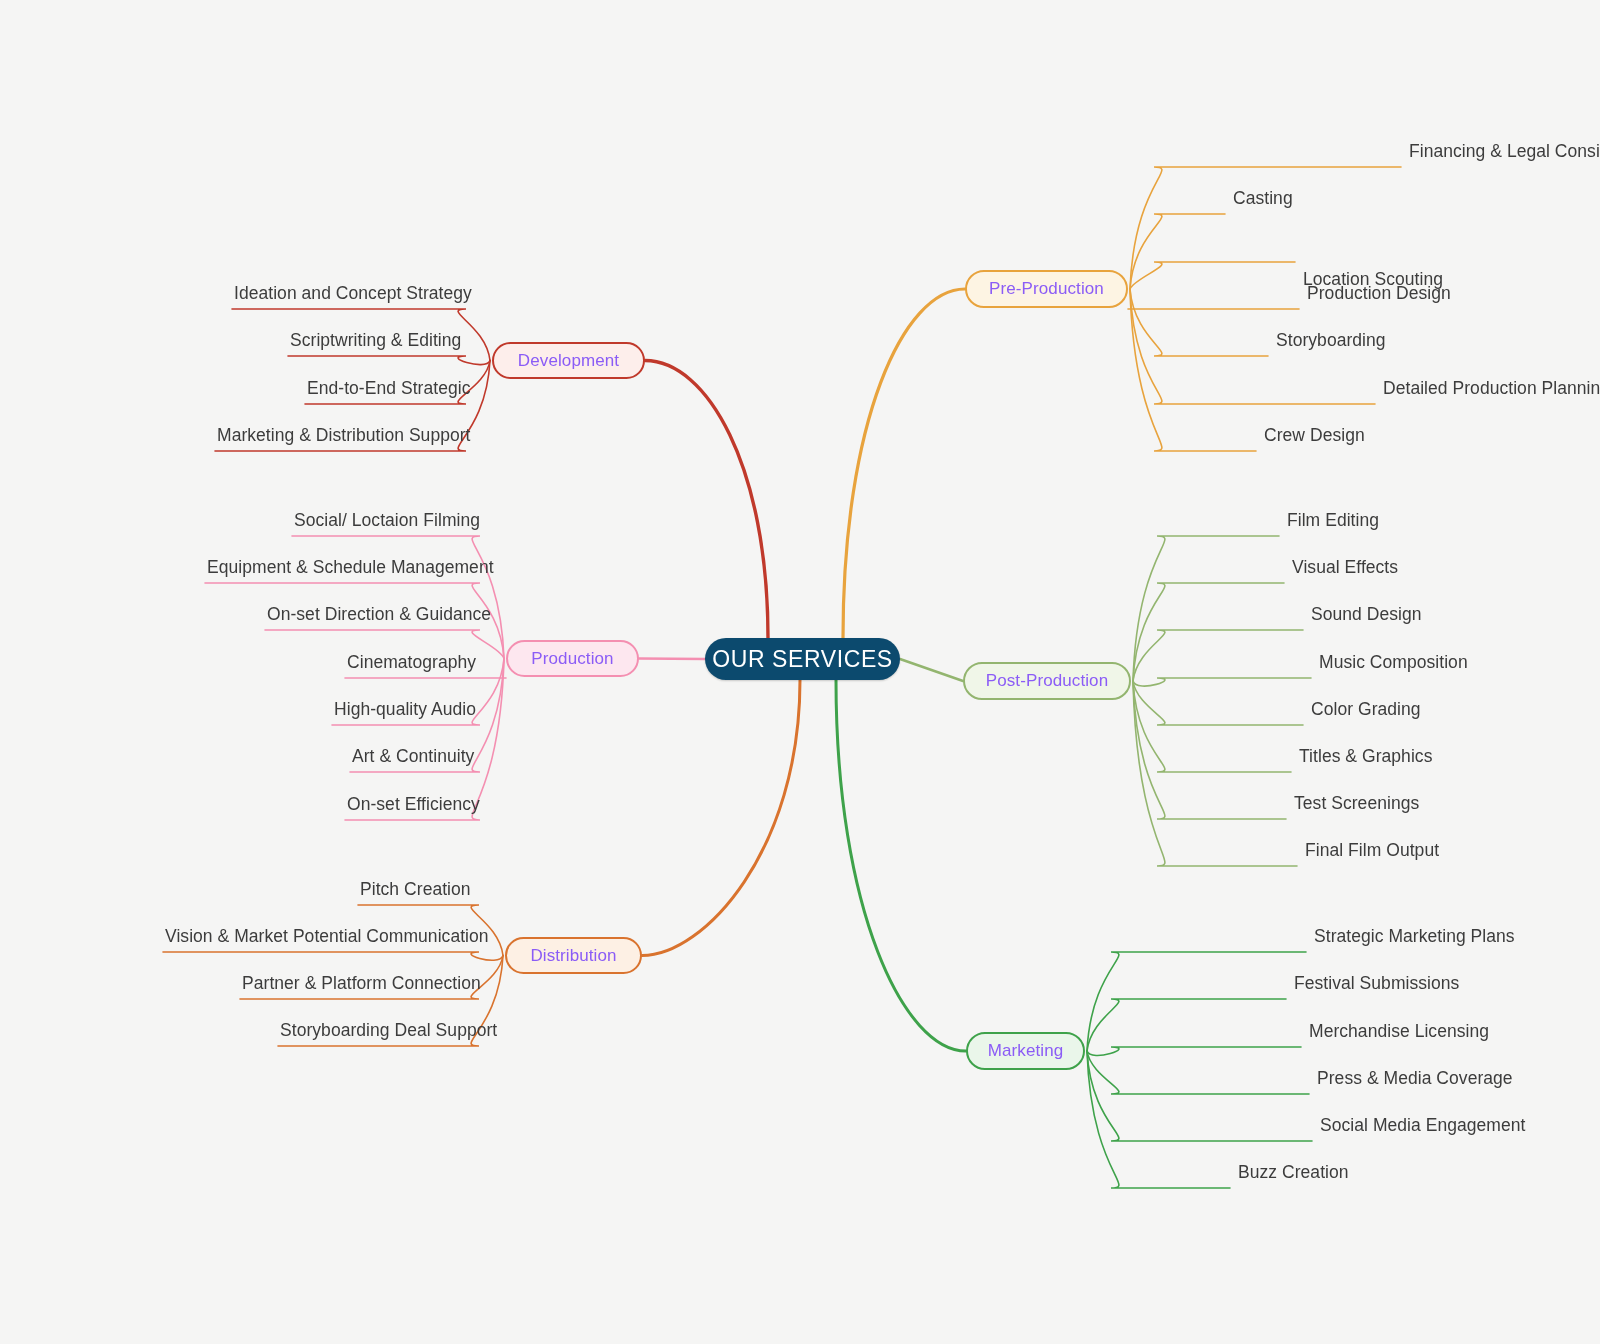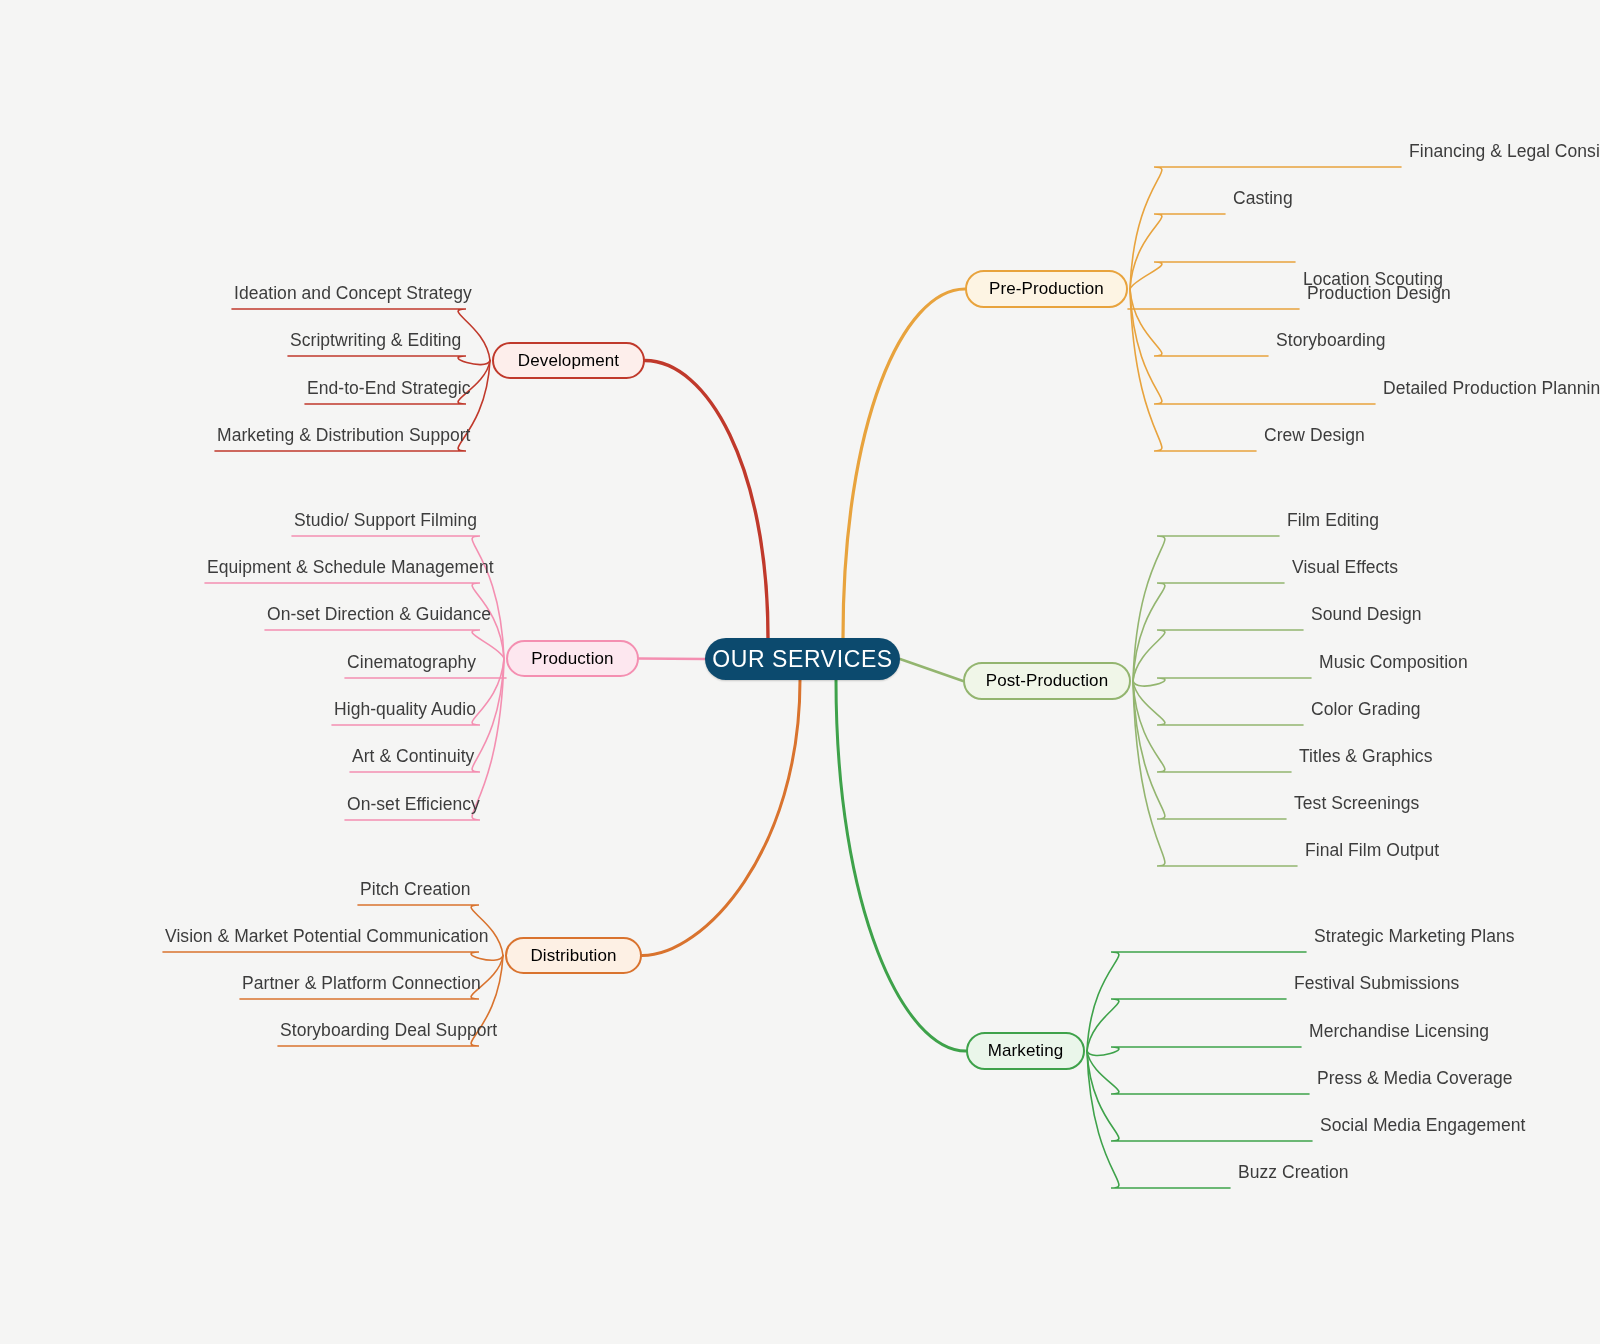--- a/index.html
+++ b/index.html
@@ -37,21 +37,21 @@
     color: #ffffff;
     font-size: 23px;
     border: none;
     box-shadow: 0 1px 2px rgba(0,0,0,.18);
     letter-spacing: .6px;
   }
   .branch-node {
     border-width: 2px;
     border-style: solid;
     font-size: 17px;
-    color: #000000;
+    color: #8b5cf6;
   }
   .leaf {
     position: absolute;
     font-size: 17.5px;
     color: #3c3c3c;
     white-space: nowrap;
     letter-spacing: .05px;
   }
   .leaf.r { text-align: left; }
   .leaf.l { text-align: right; }
@@ -114,21 +114,21 @@
       <div class="node branch-node" style="left: 492px; top: 342px; width: 153px; height: 37px; border-color: rgb(192, 57, 43); background: rgb(253, 238, 235);">
         <span>Development</span>
       </div>
       <div class="leaf l" style="top: 283px; left: 234px;">Ideation and Concept Strategy</div>
       <div class="leaf l" style="top: 330px; left: 290px;">Scriptwriting &amp; Editing</div>
       <div class="leaf l" style="top: 378px; left: 307px;">End-to-End Strategic</div>
       <div class="leaf l" style="top: 425px; left: 217px;">Marketing &amp; Distribution Support</div>
       <div class="node branch-node" style="left: 506px; top: 640px; width: 133px; height: 37px; border-color: rgb(244, 143, 177); background: rgb(253, 231, 239);">
         <span>Production</span>
       </div>
-      <div class="leaf l" style="top: 510px; left: 294px;">Studio/ Support Filming</div>
+      <div class="leaf l" style="top: 510px; left: 294px;">Social/ Loctaion Filming</div>
       <div class="leaf l" style="top: 557px; left: 207px;">Equipment &amp; Schedule Management</div>
       <div class="leaf l" style="top: 604px; left: 267px;">On-set Direction &amp; Guidance</div>
       <div class="leaf l" style="top: 652px; left: 347px;">Cinematography</div>
       <div class="leaf l" style="top: 699px; left: 334px;">High-quality Audio</div>
       <div class="leaf l" style="top: 746px; left: 352px;">Art &amp; Continuity</div>
       <div class="leaf l" style="top: 794px; left: 347px;">On-set Efficiency</div>
       <div class="node branch-node" style="left: 505px; top: 937px; width: 137px; height: 37px; border-color: rgb(217, 115, 46); background: rgb(253, 240, 228);">
         <span>Distribution</span>
       </div>
       <div class="leaf l" style="top: 879px; left: 360px;">Pitch Creation</div>

